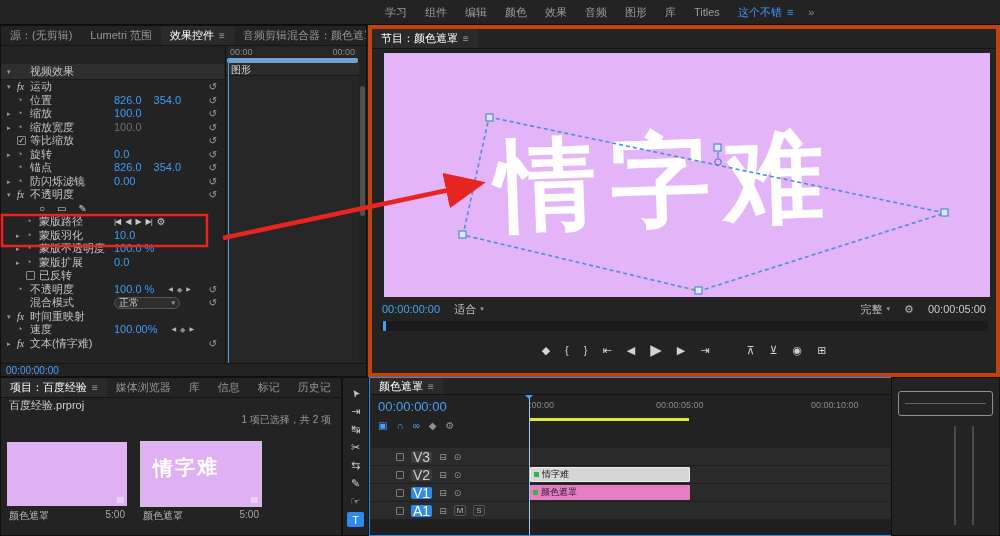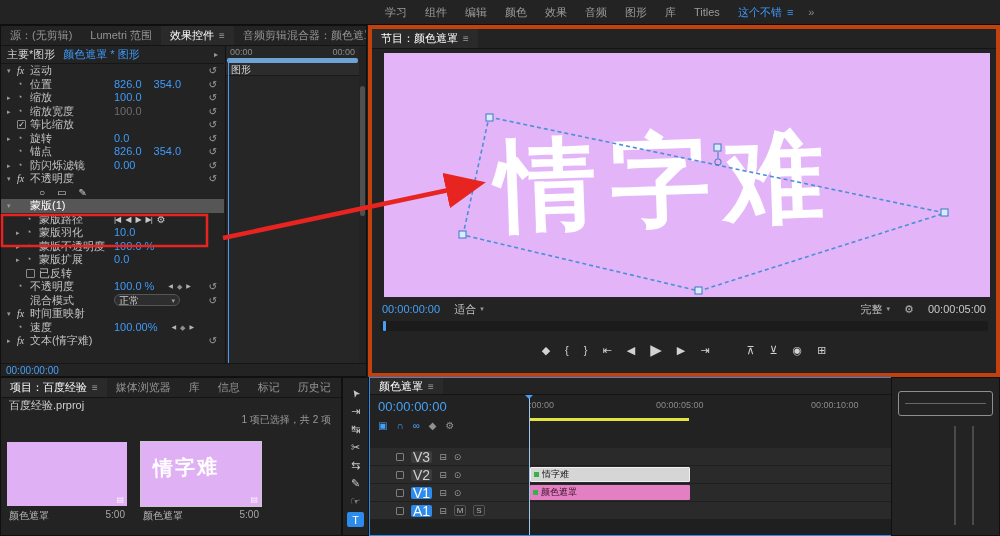--- a/index.html
+++ b/index.html
@@ -178,26 +178,26 @@
         <span class="ptab active">
           <span>效果控件</span>
           <span class="menu">≡</span>
         </span>
         <span class="ptab">
           <span>音频剪辑混合器：颜色遮罩</span>
         </span>
       </div>
     <div id="fxbody">
       <div id="fxleft">
-        <div id="fxsub">
-          <span class="mlabel">主要*图形</span>
-          <span class="clabel">颜色遮罩 * 图形</span>
-          <span class="subchev">▸</span>
-        </div>
         <div id="fx-rows">
+            <div class="fxrow section">
+              <span class="chev">▾</span>
+              <span class="sw"></span>
+              <span class="lbl">视频效果</span>
+            </div>
             <div class="fxrow">
               <span class="chev">▾</span>
               <span class="fxbadge">fx</span>
               <span class="lbl" style="width: 84px;">运动</span>
               <span class="reset">↺</span>
             </div>
             <div class="fxrow">
               <span class="chev"></span>
               <span class="sw">◔</span>
               <span class="lbl" style="width: 84px;">位置</span>
@@ -255,25 +255,20 @@
               <span class="lbl" style="width: 84px;">不透明度</span>
               <span class="reset">↺</span>
             </div>
             <div class="fxrow">
               <span class="chev"></span>
               <span class="mtools">
                 <span class="mtool">○</span>
                 <span class="mtool">▭</span>
                 <span class="mtool">✎</span>
               </span>
-            </div>
-            <div class="fxrow hl">
-              <span class="chev">▾</span>
-              <span class="sw"></span>
-              <span class="lbl" style="width: 84px;">蒙版(1)</span>
             </div>
             <div class="fxrow" style="padding-left: 15px;">
               <span class="chev"></span>
               <span class="sw">◔</span>
               <span class="lbl" style="width: 75px;">蒙版路径</span>
               <span class="masknav">
                 <span class="mnbtn">|◀</span>
                 <span class="mnbtn">◀</span>
                 <span class="mnbtn">▶</span>
                 <span class="mnbtn">▶|</span>

